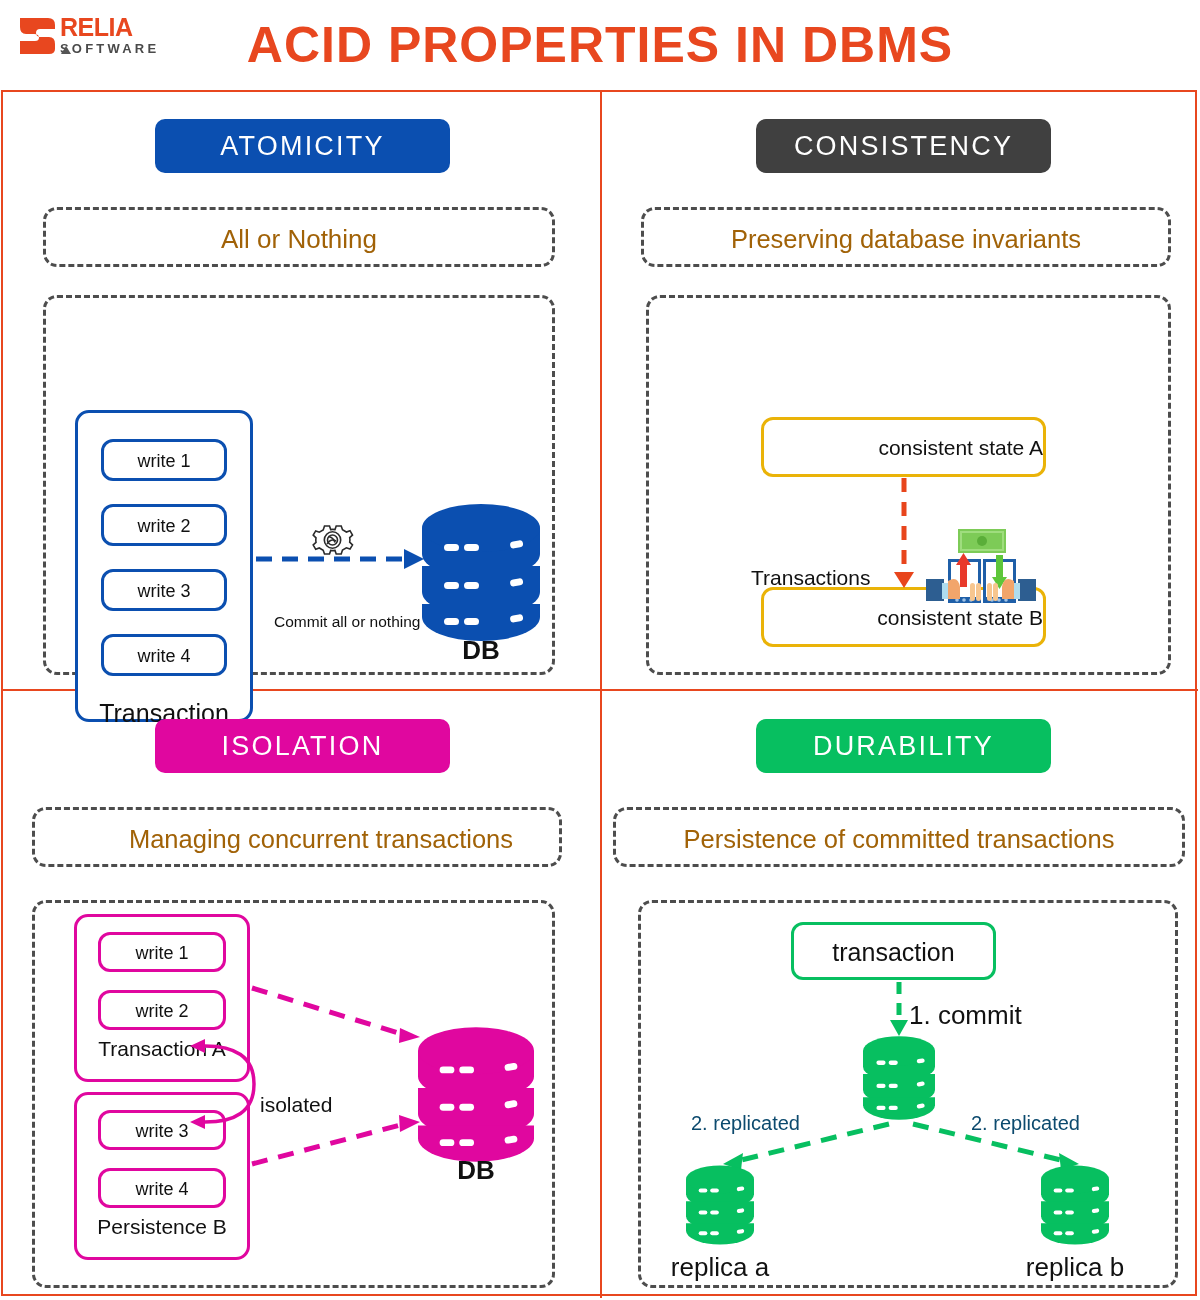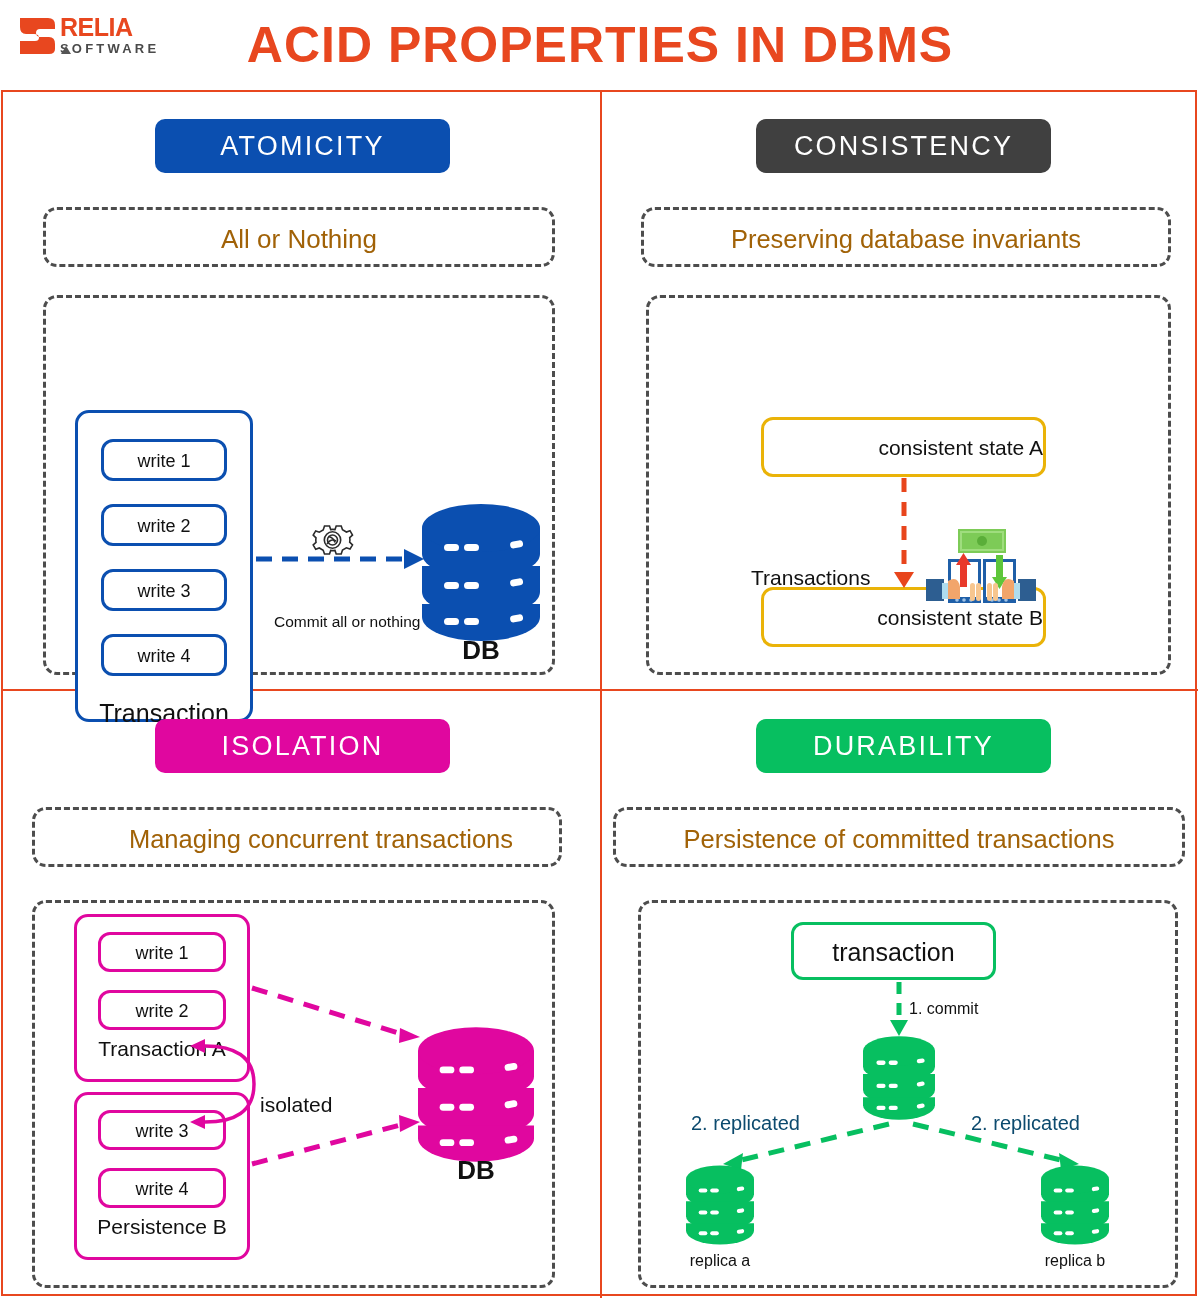--- a/index.html
+++ b/index.html
@@ -101,21 +101,21 @@
     position:absolute;border:3px solid #E0079F;border-radius:12px;box-sizing:border-box;
     text-align:center;font-size:18px;color:#111;background:#fff;
   }
   .iso-lbl{position:absolute;font-size:21px;color:#111;background:#fff;padding:0 2px;}
 
   
   .dur-box{
     position:absolute;border:3px solid #07BF60;border-radius:12px;box-sizing:border-box;
     text-align:center;font-size:25px;color:#111;background:#fff;
   }
-  .dur-lbl{position:absolute;font-size:16px;color:#111;}
+  .dur-lbl{position:absolute;font-size:26px;color:#111;}
   .rep-lbl{position:absolute;font-size:20px;color:#0c4a6e;}
 
   svg.overlay{position:absolute;left:0;top:0;overflow:visible;pointer-events:none;}
 </style>
 </head>
 <body>
 
 <div class="page">
 
   <div class="header">

